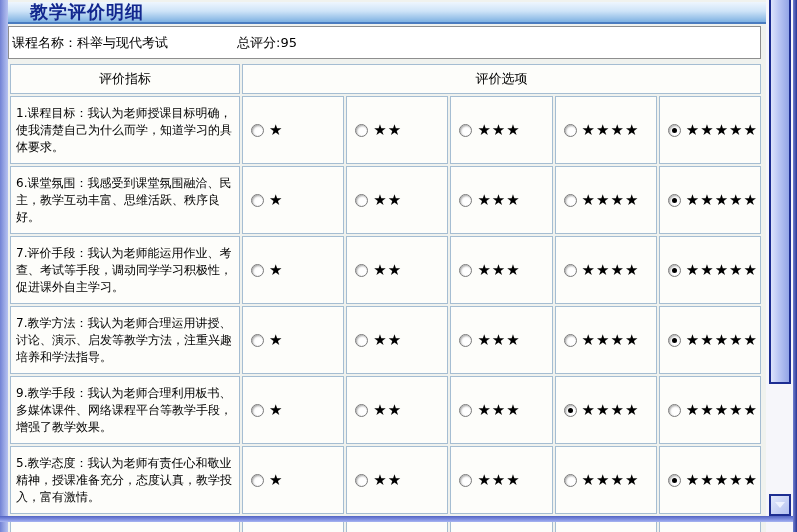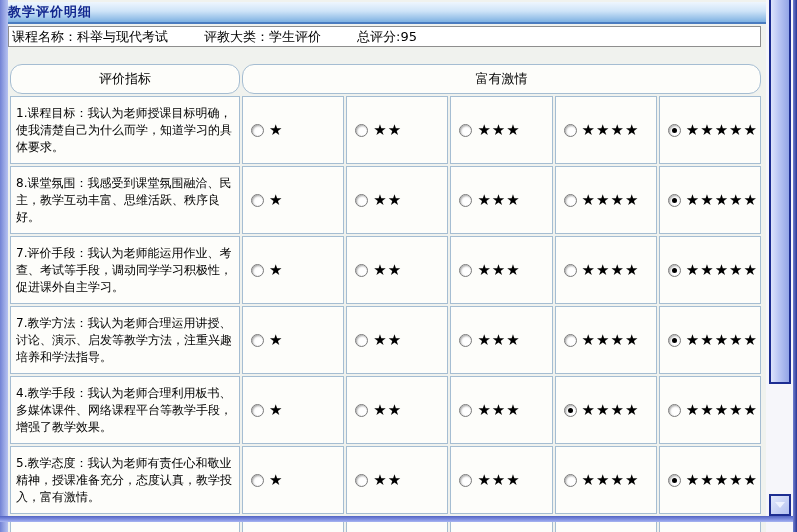--- a/index.html
+++ b/index.html
@@ -20,33 +20,33 @@
     background:linear-gradient(to right,#7282d4 0%,#93a1e2 45%,var(--window-border-light) 100%);}
   .edge-right{position:absolute;left:793px;top:0;width:4px;height:532px;
     background:linear-gradient(to right,#7280d0,#2a3694);}
   .edge-bottom{position:absolute;left:0;top:516px;width:793px;height:6px;z-index:6;
     background:linear-gradient(to bottom,#5263c2 0%,#8b9ae8 70%,#a8b4ef 100%);}
   
   .titlebar{position:absolute;left:8px;top:2px;width:758px;height:22px;
     background:linear-gradient(to bottom,var(--titlebar-top) 0%,var(--titlebar-mid) 45%,var(--titlebar-bottom) 100%);
     border-bottom:2px solid #4a7cc0; box-sizing:border-box;
     display:flex;align-items:center;}
-  .titlebar .title{color:var(--title-text);font-weight:bold;font-size:13px;letter-spacing:1px;}
-  
-  .inforow{position:absolute;left:8px;top:26px;width:753px;height:21px;background:#ffffff;
+  .titlebar .title{color:var(--title-text);font-weight:bold;font-size:18px;padding-left:22px;letter-spacing:1px;}
+  
+  .inforow{position:absolute;left:8px;top:26px;width:753px;height:33px;background:#ffffff;
     border:1px solid #8e8e8e; box-sizing:border-box;
     display:flex;align-items:center;font-size:13px;white-space:nowrap;overflow:hidden;}
   .inforow span{margin-left:3px;}
   .inforow .sp{display:inline-block;width:30px;}
   
   table.eval{position:absolute;left:8px;top:62px;width:755px;
     border-collapse:separate;border-spacing:2px;table-layout:fixed;}
   table.eval td{background:var(--cell-bg);border:1px solid var(--table-border);box-sizing:border-box;
     vertical-align:middle;}
-  tr.hdr td{height:30px;text-align:center;font-size:13px;border-radius:12px;}
+  tr.hdr td{height:30px;text-align:center;font-size:13px;}
   td.indicator{height:68px;font-size:12px;line-height:17px;padding:2px 4px 2px 5px;margin-left:36px;}
   td.option-cell{height:68px;}
   tr.partial td{height:38px;}
   .opt{display:flex;align-items:center;padding-left:7px;}
   .radio{width:11px;height:11px;border-radius:50%;background:#fff;border:1px solid #7a7a7a;
     box-shadow:inset 1px 1px 2px rgba(0,0,0,.35);position:relative;flex:0 0 auto;margin-right:5px;}
   .radio.checked::after{content:"";position:absolute;left:3px;top:3px;width:5px;height:5px;border-radius:50%;background:#000;}
   .stars{font-size:15px;line-height:1;color:var(--star-color);letter-spacing:1px;white-space:nowrap;}
   
   .scroll-track{position:absolute;left:766px;top:0;width:27px;height:532px;background:#f6f6fa;}
@@ -65,38 +65,37 @@
 
 <div class="edge-left"></div>
 
 <div class="titlebar">
   <span class="title">教学评价明细</span>
 </div>
 
 <div class="inforow">
   <span>课程名称：科举与现代考试</span>
   <span class="sp"></span>
-  <span>评教大类：学生评价</span>
   <span class="sp"></span>
   <span>总评分:95</span>
 </div>
 
 <table class="eval">
   <colgroup>
     <col style="width:230px">
     <col>
       <col>
       <col>
       <col>
       <col>
   </colgroup>
   <tbody>
     <tr class="hdr">
       <td>评价指标</td>
-      <td colspan="5">富有激情</td>
+      <td colspan="5">评价选项</td>
     </tr>
   <tr>
         <td class="indicator">1.课程目标：我认为老师授课目标明确，使我清楚自己为什么而学，知道学习的具体要求。</td>
         <td class="option-cell">
           <span class="opt">
             <span class="radio"></span>
             <span class="stars">★</span>
           </span>
         </td>
         <td class="option-cell">
@@ -118,21 +117,21 @@
           </span>
         </td>
         <td class="option-cell">
           <span class="opt">
             <span class="radio checked"></span>
             <span class="stars">★★★★★</span>
           </span>
         </td>
       </tr>
       <tr>
-        <td class="indicator">8.课堂氛围：我感受到课堂氛围融洽、民主，教学互动丰富、思维活跃、秩序良好。</td>
+        <td class="indicator">6.课堂氛围：我感受到课堂氛围融洽、民主，教学互动丰富、思维活跃、秩序良好。</td>
         <td class="option-cell">
           <span class="opt">
             <span class="radio"></span>
             <span class="stars">★</span>
           </span>
         </td>
         <td class="option-cell">
           <span class="opt">
             <span class="radio"></span>
             <span class="stars">★★</span>
@@ -217,21 +216,21 @@
           </span>
         </td>
         <td class="option-cell">
           <span class="opt">
             <span class="radio checked"></span>
             <span class="stars">★★★★★</span>
           </span>
         </td>
       </tr>
       <tr>
-        <td class="indicator">4.教学手段：我认为老师合理利用板书、多媒体课件、网络课程平台等教学手段，增强了教学效果。</td>
+        <td class="indicator">9.教学手段：我认为老师合理利用板书、多媒体课件、网络课程平台等教学手段，增强了教学效果。</td>
         <td class="option-cell">
           <span class="opt">
             <span class="radio"></span>
             <span class="stars">★</span>
           </span>
         </td>
         <td class="option-cell">
           <span class="opt">
             <span class="radio"></span>
             <span class="stars">★★</span>

